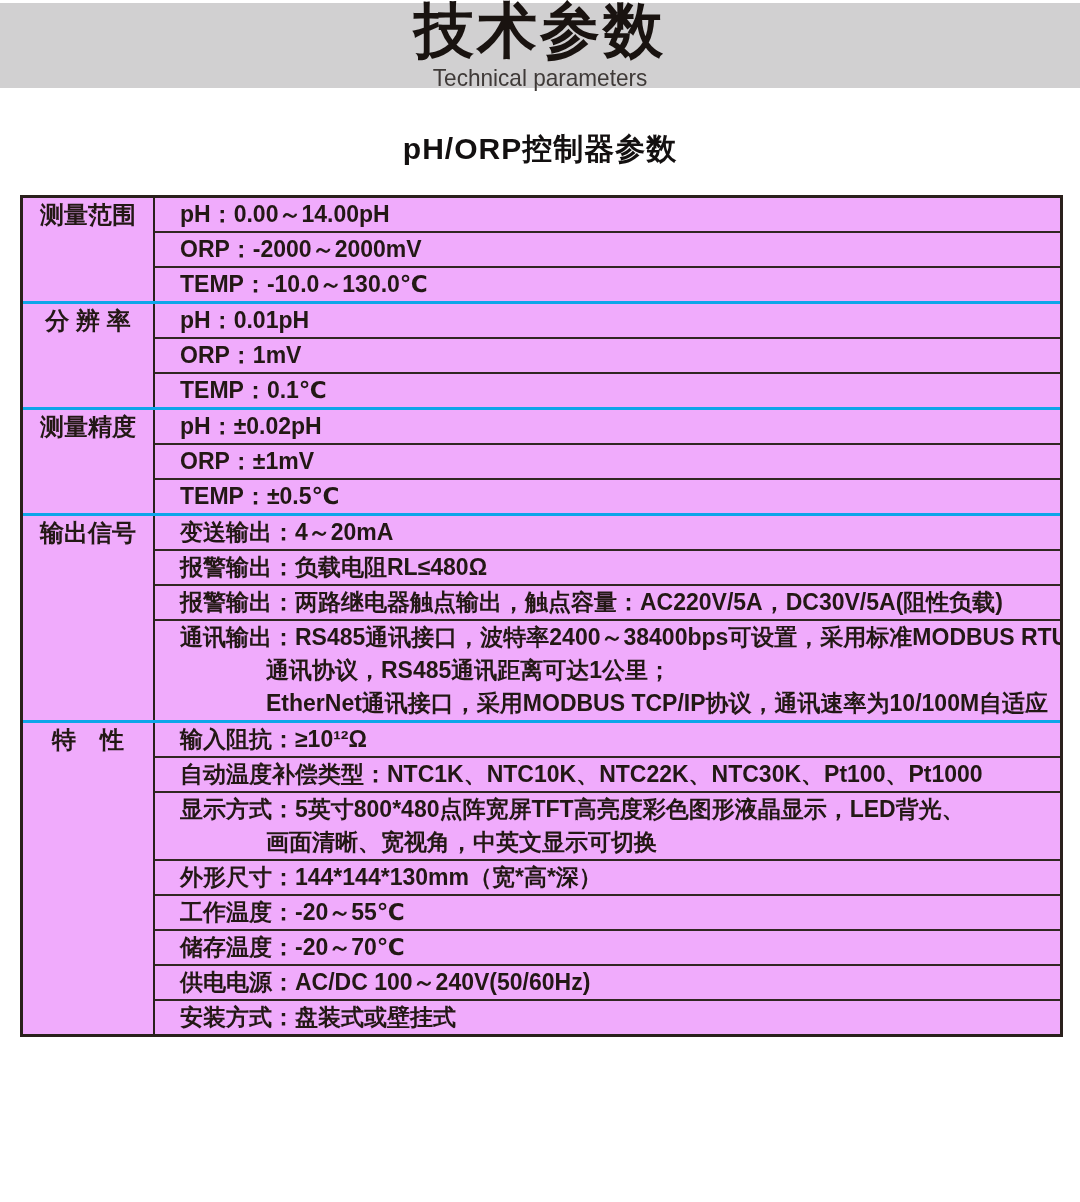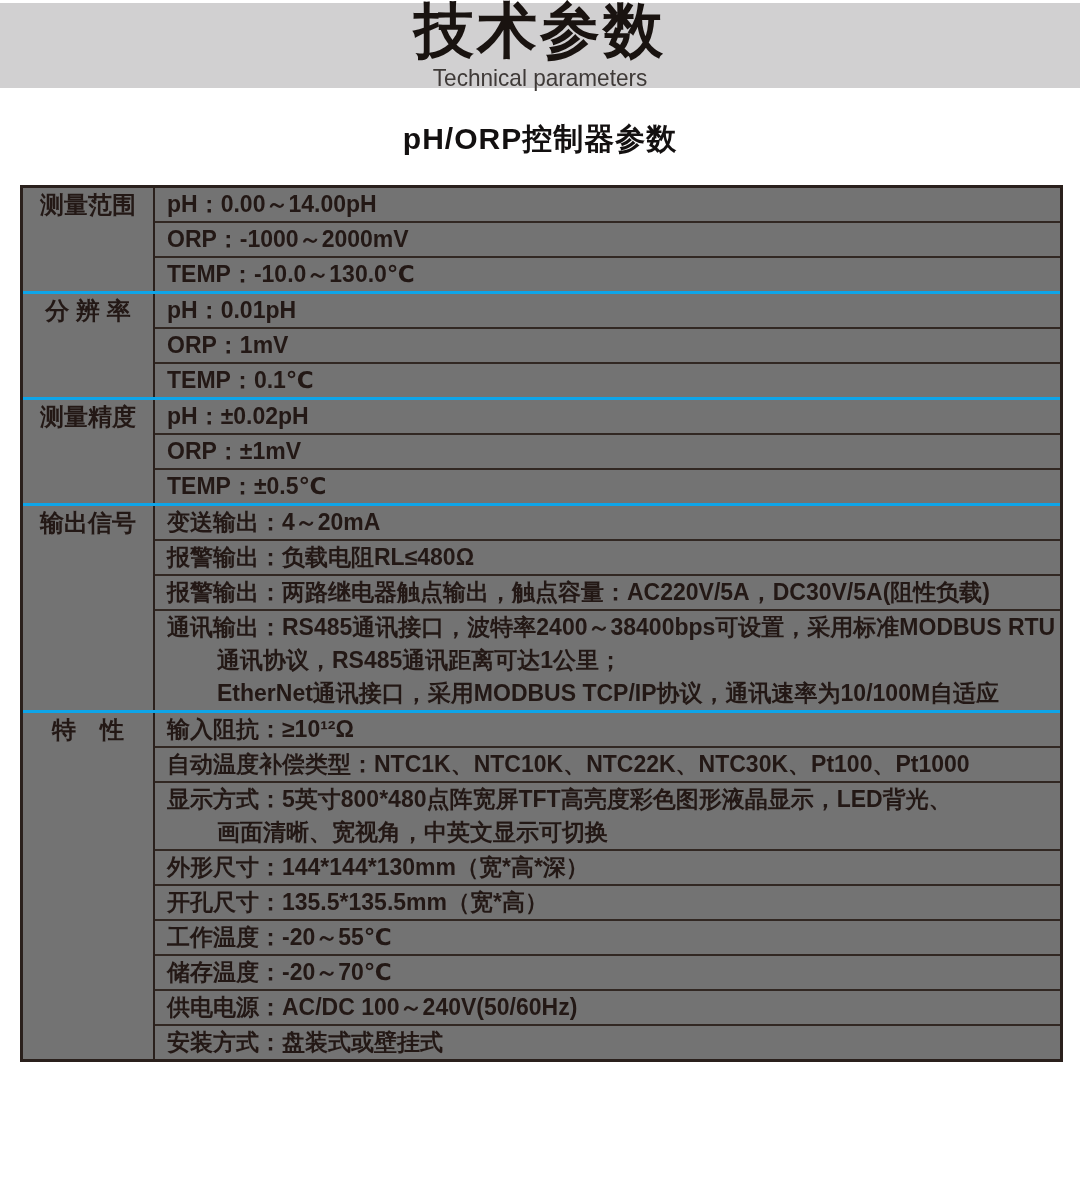--- a/index.html
+++ b/index.html
@@ -13,62 +13,62 @@
     display:flex;flex-direction:column;align-items:center;justify-content:center;
   }
   .main-title{
     font-size:60px;font-weight:900;letter-spacing:3px;color:#191310;line-height:1.05;
   }
   .subtitle{
     font-size:24px;color:#3f3a38;margin-top:2px;transform:scaleX(.94);
   }
   .section-title{
     text-align:center;font-size:30px;font-weight:bold;color:#131010;
-    margin-top:33px;height:36px;line-height:36px;letter-spacing:1px;
+    margin-top:43px;height:36px;line-height:36px;letter-spacing:1px;
   }
   .spec-table{
     margin:28px 0 0 20px;width:1043px;box-sizing:border-box;
-    border:3px solid #2a201c;background:#737373;
+    border:3px solid #2a201c;background:#f0abfc;
   }
   .spec-group{display:flex;}
   .spec-group + .spec-group{border-top:3px solid #0ea5e9;}
   .spec-group-label{
     width:132px;flex:0 0 132px;box-sizing:border-box;
     border-right:2px solid #2a201c;
     text-align:center;font-size:24px;font-weight:bold;
     line-height:33px;padding-top:0;
   }
   .spec-rows{flex:1;min-width:0;}
   .spec-row{box-sizing:border-box;}
   .spec-row + .spec-row{border-top:2px solid #312722;}
   .spec-row .line{
     font-size:23px;font-weight:bold;line-height:33px;height:33px;
-    padding-left:12px;white-space:nowrap;overflow:hidden;
+    padding-left:25px;white-space:nowrap;overflow:hidden;
   }
-  .spec-row .line.cont{padding-left:62px;}
+  .spec-row .line.cont{padding-left:111px;}
 </style>
 </head>
 <body>
 
 <div class="header-band">
   <div class="main-title">技术参数</div>
   <div class="subtitle">Technical parameters</div>
 </div>
 
 <div class="section-title">pH/ORP控制器参数</div>
 
 <div class="spec-table">
     <div class="spec-group">
       <div class="spec-group-label">测量范围</div>
       <div class="spec-rows">
         <div class="spec-row">
           <div class="line">pH：0.00～14.00pH</div>
         </div>
         <div class="spec-row">
-          <div class="line">ORP：-1000～2000mV</div>
+          <div class="line">ORP：-2000～2000mV</div>
         </div>
         <div class="spec-row">
           <div class="line">TEMP：-10.0～130.0℃</div>
         </div>
       </div>
     </div>
     <div class="spec-group">
       <div class="spec-group-label">分 辨 率</div>
       <div class="spec-rows">
         <div class="spec-row">
@@ -125,23 +125,20 @@
           <div class="line">自动温度补偿类型：NTC1K、NTC10K、NTC22K、NTC30K、Pt100、Pt1000</div>
         </div>
         <div class="spec-row">
           <div class="line">显示方式：5英寸800*480点阵宽屏TFT高亮度彩色图形液晶显示，LED背光、</div>
           <div class="line cont">画面清晰、宽视角，中英文显示可切换</div>
         </div>
         <div class="spec-row">
           <div class="line">外形尺寸：144*144*130mm（宽*高*深）</div>
         </div>
         <div class="spec-row">
-          <div class="line">开孔尺寸：135.5*135.5mm（宽*高）</div>
-        </div>
-        <div class="spec-row">
           <div class="line">工作温度：-20～55℃</div>
         </div>
         <div class="spec-row">
           <div class="line">储存温度：-20～70℃</div>
         </div>
         <div class="spec-row">
           <div class="line">供电电源：AC/DC 100～240V(50/60Hz)</div>
         </div>
         <div class="spec-row">
           <div class="line">安装方式：盘装式或壁挂式</div>

